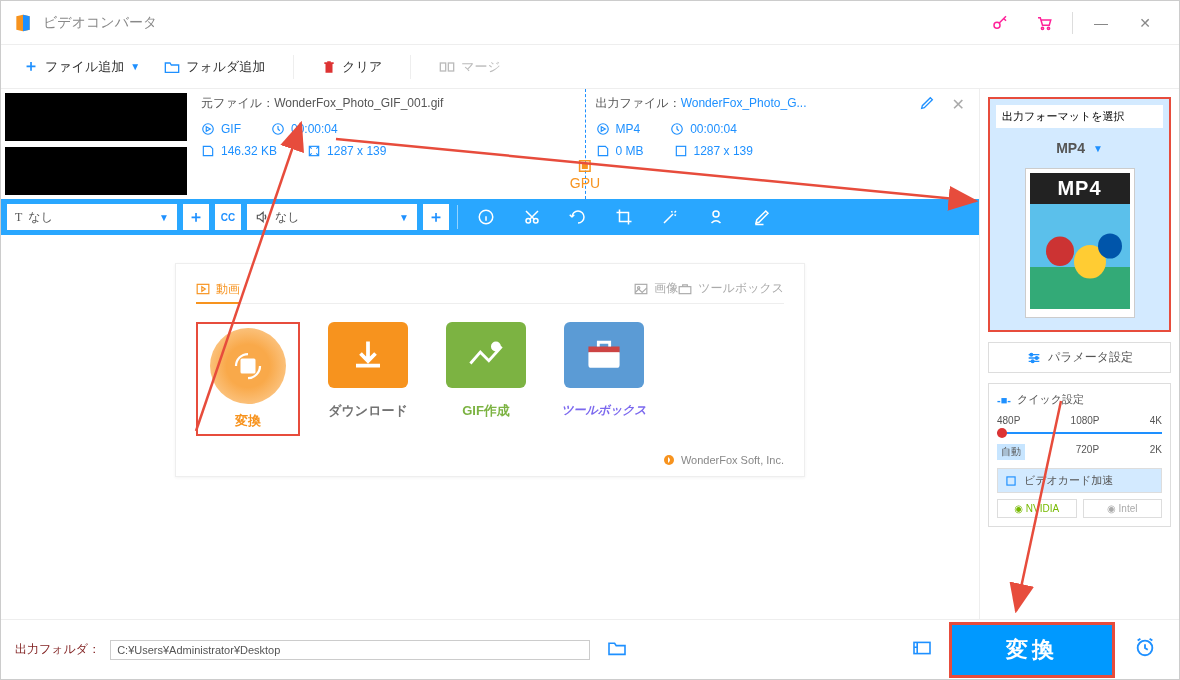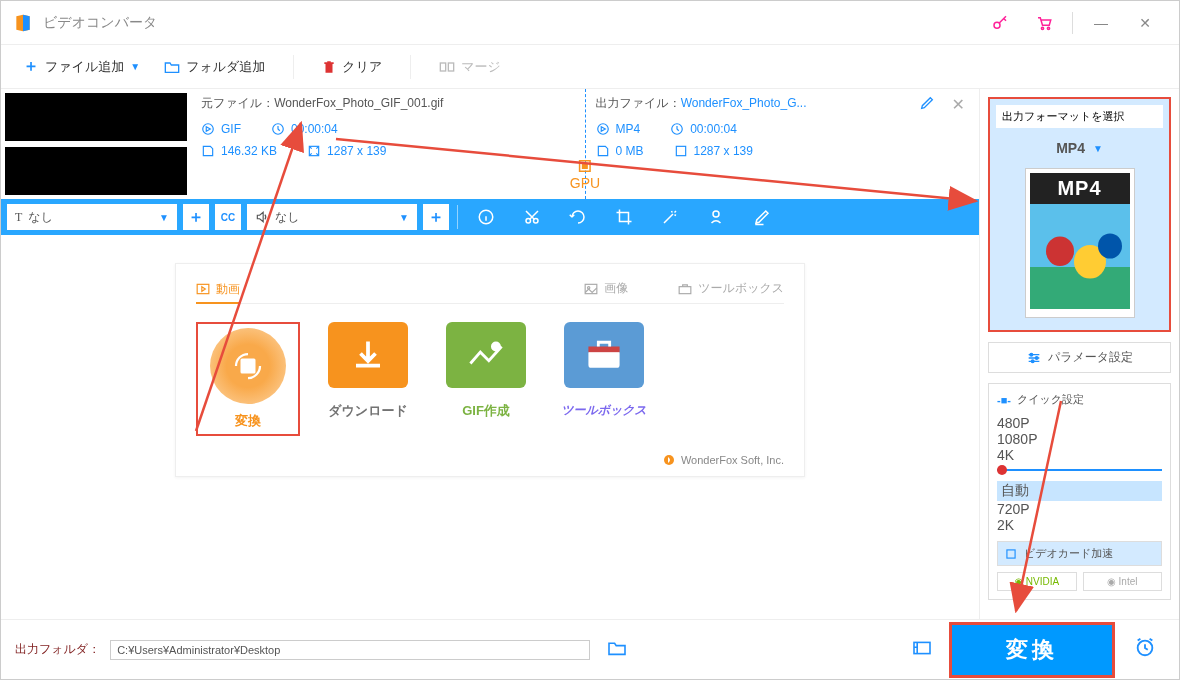--- a/index.html
+++ b/index.html
@@ -41,21 +41,21 @@
 .close-icon { position: absolute; right: 14px; top: 6px; color: #aaa; cursor: pointer; }
 
 .editbar { height: 36px; background: #29a7ff; display: flex; align-items: center; padding: 0 6px; gap: 6px; }
 .eb-sel { background: #fff; height: 26px; display: flex; align-items: center; padding: 0 8px; font-size: 12px; color: #555; gap: 6px; min-width: 170px; }
 .eb-sel .arrow { color: #1E90FF; font-size: 10px; margin-left: auto; }
 .eb-plus { background: #fff; width: 26px; height: 26px; display: flex; align-items: center; justify-content: center; color: #1E90FF; font-weight: bold; cursor: pointer; }
 .eb-icon { width: 40px; height: 36px; display: flex; align-items: center; justify-content: center; color: #fff; cursor: pointer; }
 .eb-sep { width: 1px; height: 24px; background: rgba(255,255,255,0.5); margin: 0 2px; }
 
 .tiles-panel { background: #fff; border: 1px solid #eee; margin: 28px auto 0; width: 630px; padding: 16px 20px 10px; box-shadow: 0 1px 3px rgba(0,0,0,0.05); }
-.tp-tabs { display: flex; border-bottom: 1px solid #eee; padding-bottom: 6px; margin-bottom: 18px; font-size: 12px; color: #aaa; gap: 50px; }
+.tp-tabs { display: flex; border-bottom: 1px solid #eee; padding-bottom: 6px; margin-bottom: 18px; font-size: 12px; color: #aaa; }
 .tp-tab { display: flex; align-items: center; gap: 6px; cursor: pointer; }
 .tp-tab.active { color: #f7931e; border-bottom: 2px solid #f7931e; padding-bottom: 4px; margin-bottom: -7px; }
 .tp-tiles { display: flex; gap: 18px; }
 .tile { width: 100px; text-align: center; cursor: pointer; }
 .tile .ticon { width: 80px; height: 66px; margin: 0 auto 14px; border-radius: 6px; display: flex; align-items: center; justify-content: center; }
 .tile.orange .ticon { background: #f7931e; }
 .tile .tlabel { font-size: 13px; font-weight: bold; }
 .tile.convert { border: 2px solid #e74c3c; padding: 4px; width: 104px; }
 .tile.convert .ticon { background: radial-gradient(circle, #f9a94a 40%, #fdd7a8 100%); border-radius: 50%; width: 76px; height: 76px; margin-bottom: 8px; }
 .tile.convert .tlabel { color: #f7931e; }
@@ -73,21 +73,21 @@
 .out-format .arrow { color: #1E90FF; font-size: 10px; }
 .out-thumb { width: 110px; height: 150px; margin: 6px auto; background: #fff; border: 1px solid #ccc; padding: 4px; position: relative; }
 .out-thumb .mp4-label { background: #222; color: #fff; text-align: center; font-weight: bold; font-size: 20px; padding: 4px; letter-spacing: 1px; }
 .out-thumb .mp4-img { height: 105px; background: linear-gradient(180deg, #5bc0eb 40%, #2a6 100%); position: relative; overflow: hidden; }
 
 .param-btn { border: 1px solid #ddd; padding: 6px; font-size: 12px; color: #555; margin: 10px 0; display: flex; align-items: center; gap: 6px; cursor: pointer; justify-content: center; }
 .param-btn svg { color: #1E90FF; }
 .quick-panel { border: 1px solid #ddd; padding: 8px; font-size: 11px; color: #555; }
 .quick-title { display: flex; align-items: center; gap: 6px; margin-bottom: 8px; }
 .quick-title .qdash { color: #1E90FF; font-weight: bold; }
-.res-row { display: flex; justify-content: space-between; font-size: 14px; margin-bottom: 4px; flex-direction: column; }
+.res-row { display: flex; justify-content: space-between; font-size: 10px; margin-bottom: 4px; }
 .res-row .active { background: #c7e5ff; padding: 1px 4px; }
 .slider { height: 2px; background: #1E90FF; margin: 6px 0 10px; position: relative; }
 .slider .knob { width: 10px; height: 10px; background: #d33; border-radius: 50%; position: absolute; left: 0; top: -4px; }
 .gpu-accel { border: 1px solid #ddd; padding: 4px 6px; font-size: 11px; background: #d3eaff; display: flex; align-items: center; gap: 6px; margin-top: 8px; }
 .gpu-row { display: flex; gap: 6px; margin-top: 6px; }
 .gpu-chip { border: 1px solid #ddd; padding: 3px 6px; font-size: 10px; flex: 1; text-align: center; }
 .gpu-chip.nvidia { color: #76b900; }
 .gpu-chip.intel { color: #aaa; }
 
 .footer { position: absolute; bottom: 0; left: 0; right: 0; height: 60px; border-top: 1px solid #eee; display: flex; align-items: center; padding: 0 14px; gap: 10px; }

